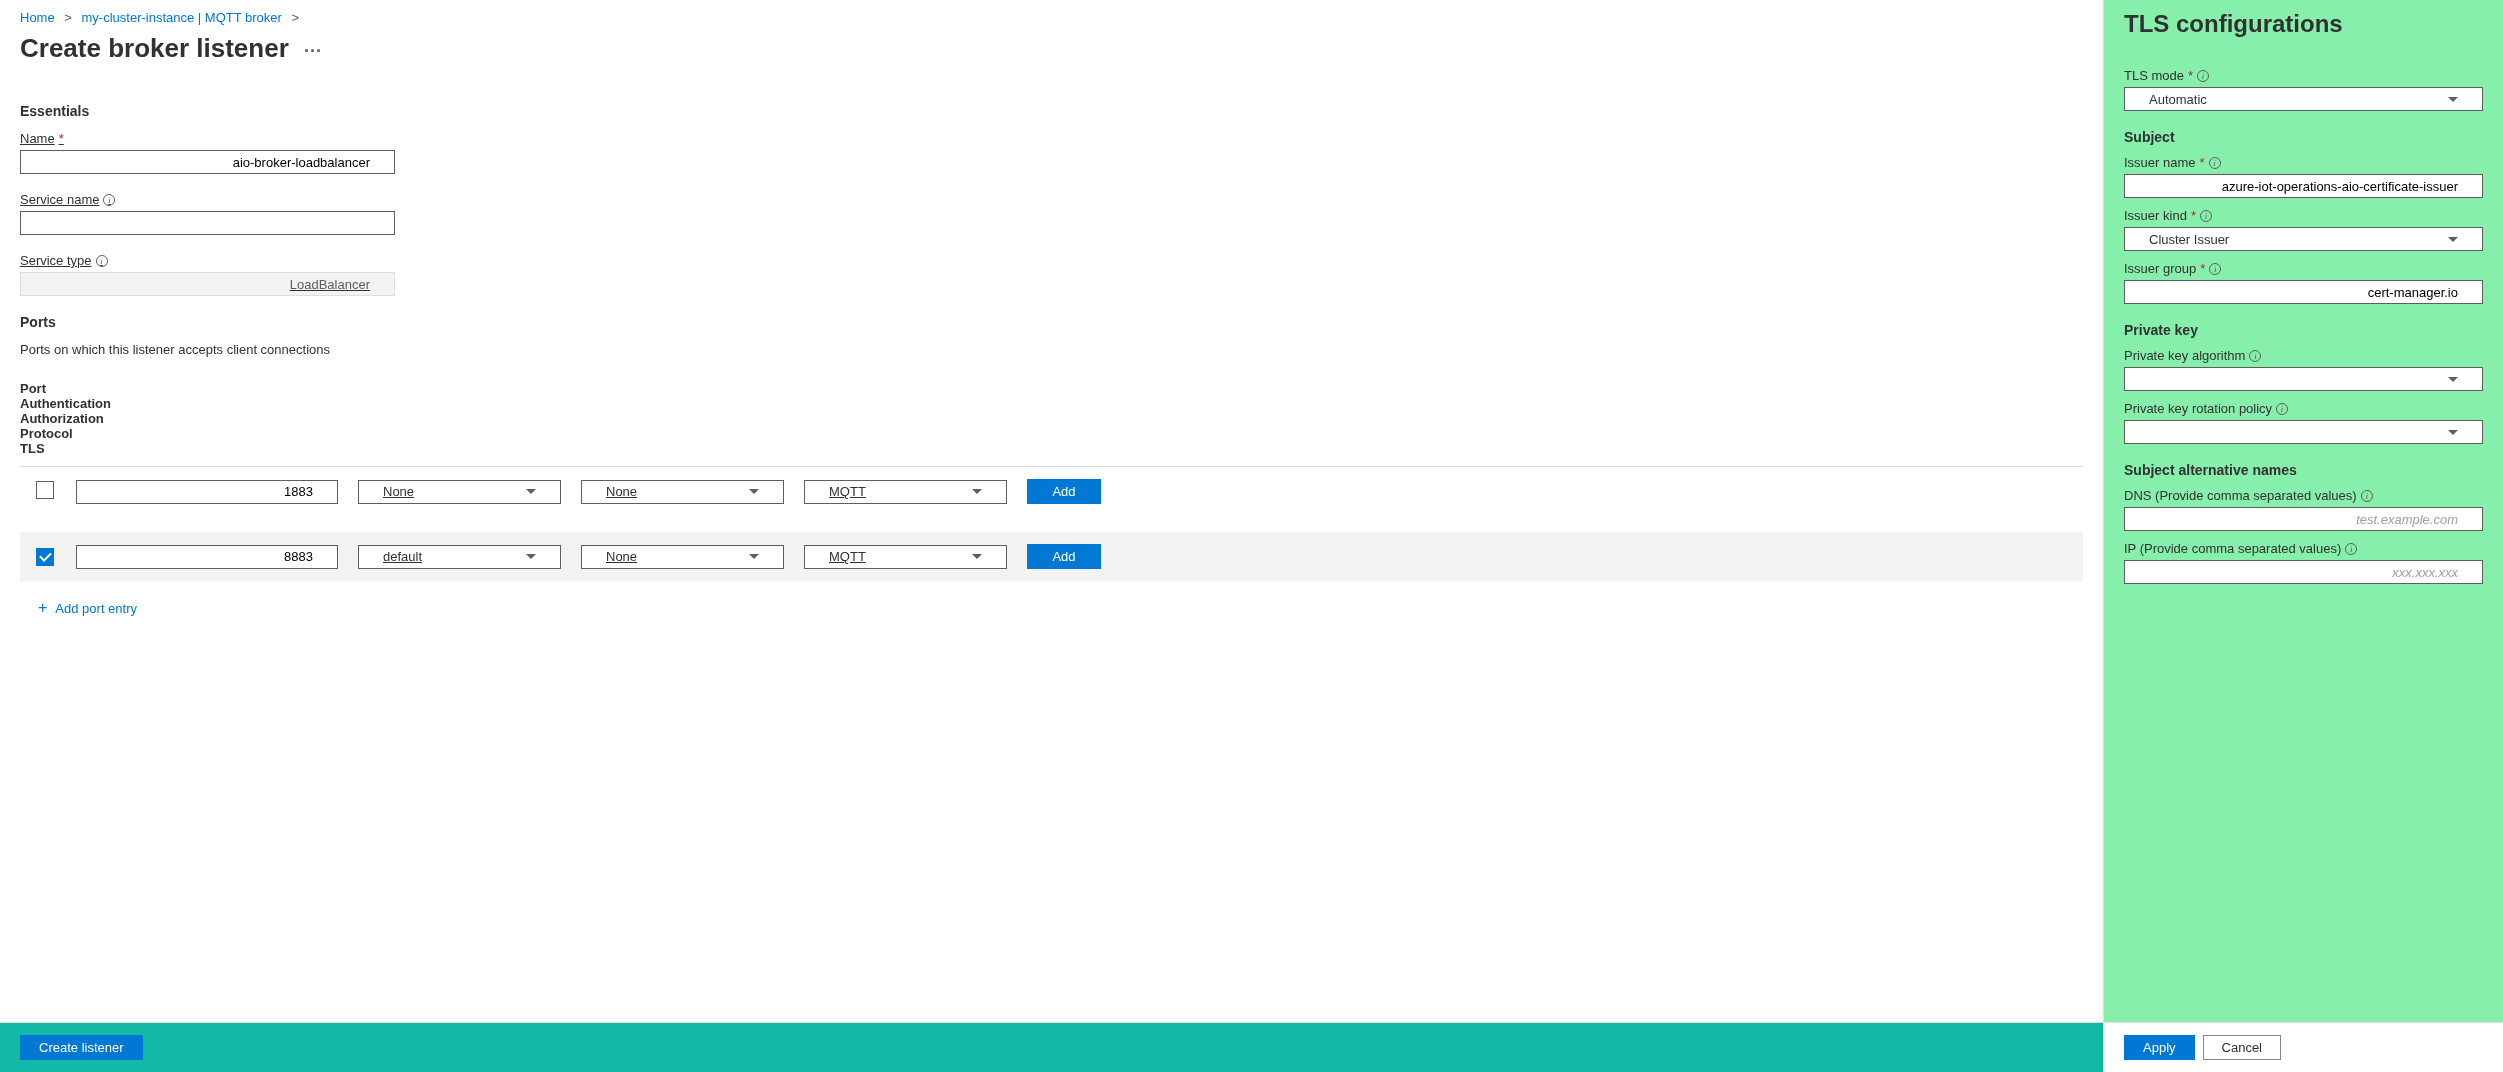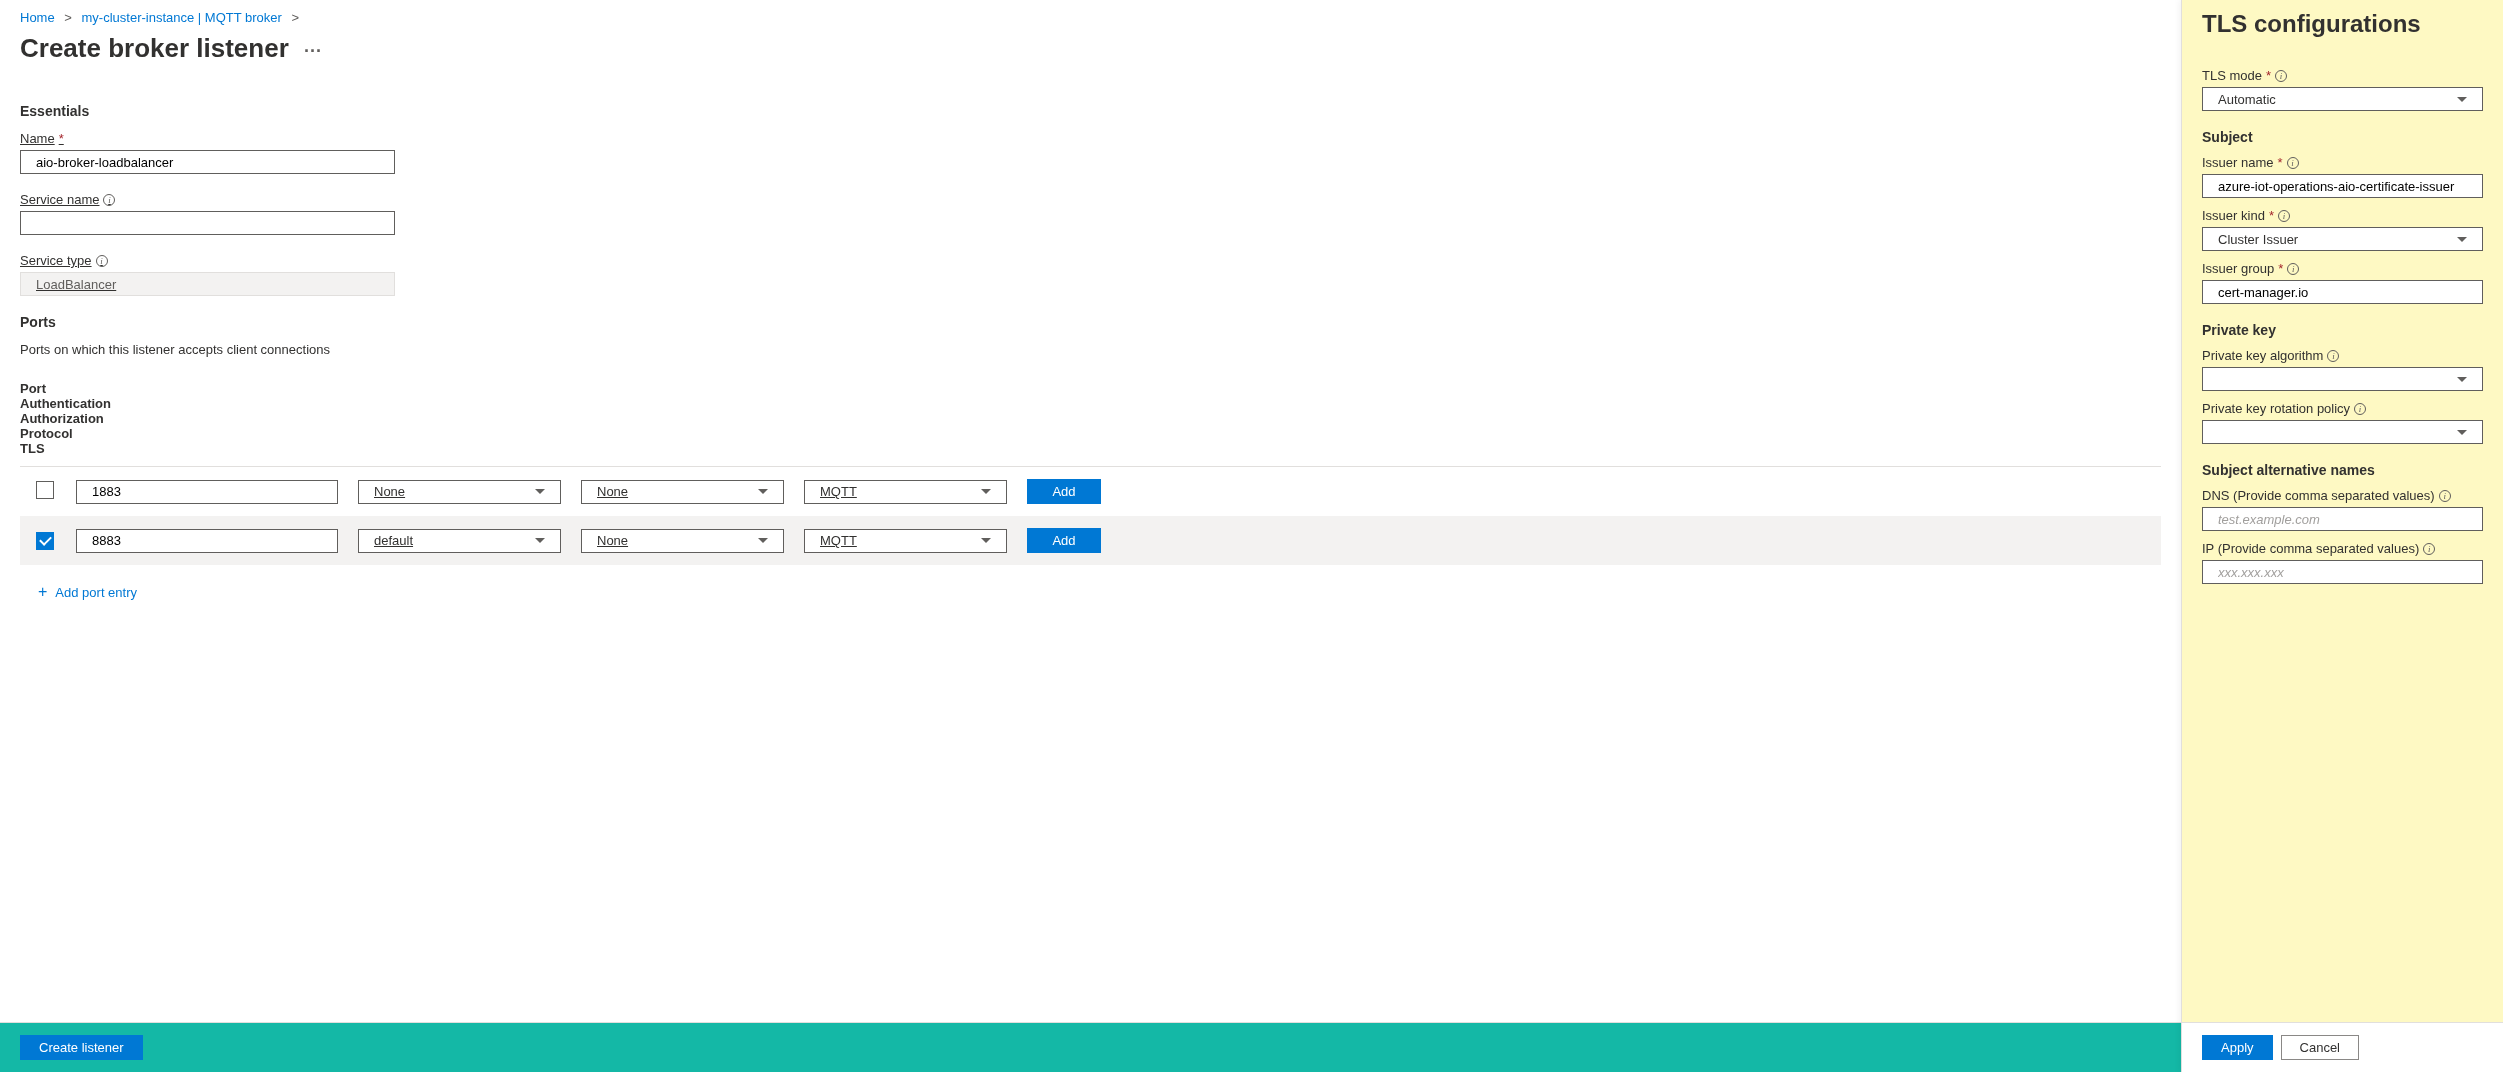--- a/index.html
+++ b/index.html
@@ -1,49 +1,49 @@
 <!DOCTYPE html>
 <html><head>
   <meta charset="utf-8">
   <style>
     * { margin: 0; padding: 0; box-sizing: border-box; font-family: "Segoe UI", Arial, sans-serif; }
     body { background: #fff; color: #323130; font-size: 13px; }
     .main-container { display: flex; height: 100vh; }
     .left-panel { flex: 1; padding: 10px 20px; position: relative; }
-    .right-panel { width: 322px; border-left: 1px solid #e1dfdd; padding: 10px 20px 70px 20px; background: #fef9c3; overflow-y: auto; position: relative; box-shadow: -2px 0 6px rgba(0,0,0,0.05); }
+    .right-panel { width: 400px; border-left: 1px solid #e1dfdd; padding: 10px 20px 70px 20px; background: #86efac; overflow-y: auto; position: relative; box-shadow: -2px 0 6px rgba(0,0,0,0.05); }
     .right-panel-footer { position: absolute; bottom: 0; left: 0; right: 0; padding: 12px 20px; background: #fff; border-top: 1px solid #e1dfdd; display: flex; gap: 8px; }
 
     .breadcrumb { font-size: 13px; margin-bottom: 8px; color: #605e5c; }
     .breadcrumb a { color: #0078d4; text-decoration: none; }
     .breadcrumb .sep { margin: 0 6px; color: #605e5c; }
     .page-title { font-size: 26px; font-weight: 600; margin-bottom: 39px; }
     .page-title .more { color: #605e5c; margin-left: 8px; font-size: 18px; }
 
     .section-title { font-size: 14px; font-weight: 600; margin-bottom: 12px; margin-top: 18px; }
     .section-desc { font-size: 13px; color: #323130; margin-bottom: 14px; }
 
     .field-group { margin-bottom: 18px; }
     .field-label { font-size: 13px; margin-bottom: 4px; display: flex; align-items: center; gap: 4px; }
     .required { color: #a4262c; }
     .info-icon { width: 12px; height: 12px; border: 1px solid #605e5c; border-radius: 50%; display: inline-flex; align-items: center; justify-content: center; font-size: 9px; color: #605e5c; font-style: italic; font-family: serif; }
     .info-icon::before { content: "i"; }
 
     input[type="text"], .select-box, .readonly-box {
-      width: 100%; padding: 4px 15px; border: 1px solid #605e5c; font-size: 13px; height: 24px; background: #fff;
+      width: 100%; padding: 4px 24px; border: 1px solid #605e5c; font-size: 13px; height: 24px; background: #fff; text-align: right;
     }
     .readonly-box { background: #f3f2f1; border: 1px solid #e1dfdd; color: #605e5c; }
     .select-box { display: flex; justify-content: space-between; align-items: center; cursor: pointer; }
     .chevron-down { width: 0; height: 0; border-left: 5px solid transparent; border-right: 5px solid transparent; border-top: 5px solid #605e5c; }
 
     .essentials-field { max-width: 375px; text-decoration: underline; }
 
     .ports-table { width: 100%; margin-top: 10px; }
     .ports-header { display: flex; padding: 10px 0; border-bottom: 1px solid #e1dfdd; font-size: 13px; font-weight: 600; flex-direction: column; }
     .ports-row { display: flex; align-items: center; padding: 12px 0; text-decoration: underline; }
-    .ports-row.selected { background: #f3f2f1; }
+    .ports-row.selected { background: #f3f2f1; margin-top: 16px; }
     .col-check { width: 56px; padding-left: 16px; }
     .col-port { width: 282px; padding-right: 20px; }
     .col-auth { width: 223px; padding-right: 20px; }
     .col-authz { width: 223px; padding-right: 20px; }
     .col-proto { width: 223px; padding-right: 20px; }
     .col-tls { width: 80px; }
 
     .checkbox { width: 18px; height: 18px; border: 1px solid #605e5c; display: inline-flex; align-items: center; justify-content: center; background: #fff; }
     .checkbox.checked { background: #0078d4; border-color: #0078d4; }
     .checkbox.checked::after { content: ""; width: 5px; height: 9px; border: solid #fff; border-width: 0 2px 2px 0; transform: rotate(45deg); margin-top: -2px; }

